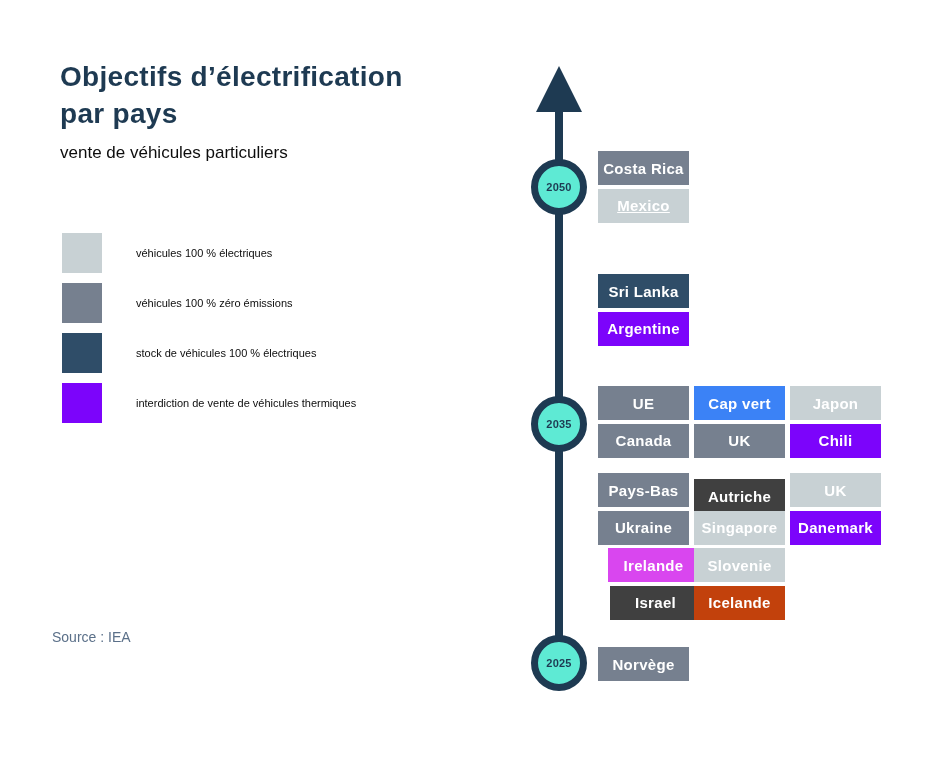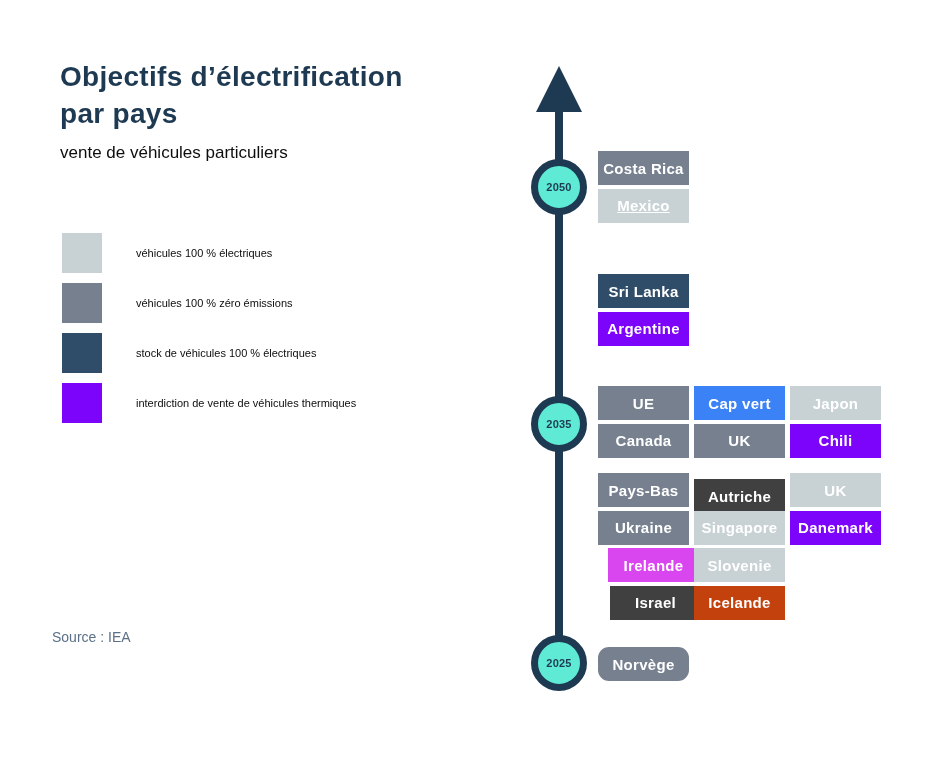--- a/index.html
+++ b/index.html
@@ -155,18 +155,18 @@
       <div class="country-box" style="left: 192px; top: 0px; background: rgb(200, 209, 212);">UK</div>
       <div class="country-box" style="left: 0px; top: 37.5px; background: rgb(118, 128, 143);">Ukraine</div>
       <div class="country-box" style="left: 96px; top: 37.5px; background: rgb(200, 209, 212);">Singapore</div>
       <div class="country-box" style="left: 192px; top: 37.5px; background: rgb(124, 4, 251);">Danemark</div>
       <div class="country-box" style="left: 0px; top: 75px; background: #d946ef; margin-left: 10px;">Irelande</div>
       <div class="country-box" style="left: 96px; top: 75px; background: rgb(200, 209, 212);">Slovenie</div>
       <div class="country-box" style="left: 12px; top: 112.5px; background: #404040;">Israel</div>
       <div class="country-box" style="left: 96px; top: 112.5px; background: #c2410c;">Icelande</div>
     </div>
   <div class="year-group" style="top:647px">
-      <div class="country-box" style="left: 0px; top: 0px; background: rgb(118, 128, 143); border-radius: 11px;">Norvège</div>
+      <div class="country-box" style="left: 0px; top: 0px; background: rgb(118, 128, 143);">Norvège</div>
     </div>
 
   <div class="source">Source : IEA</div>
 
 </div>
 
 </body></html>

